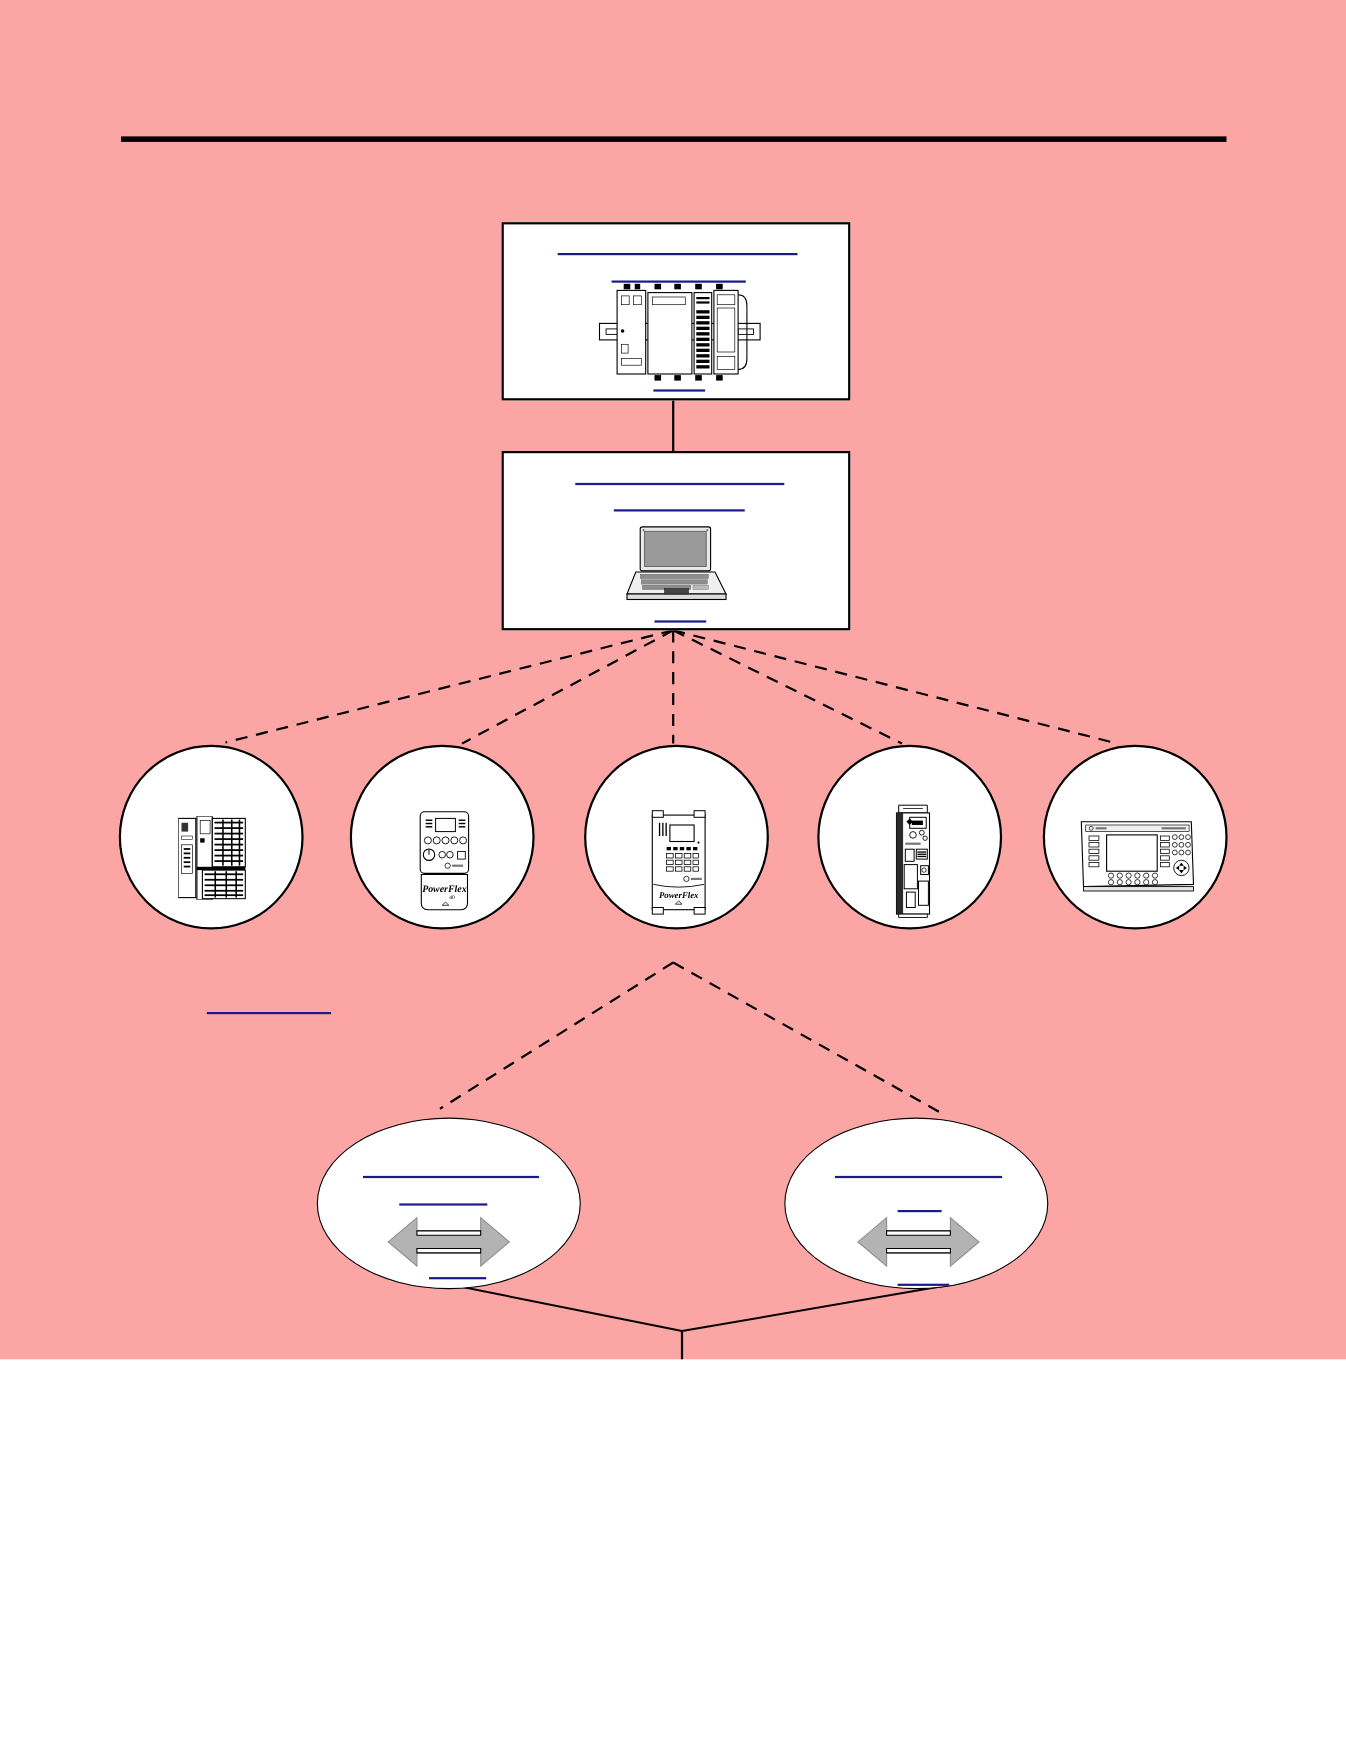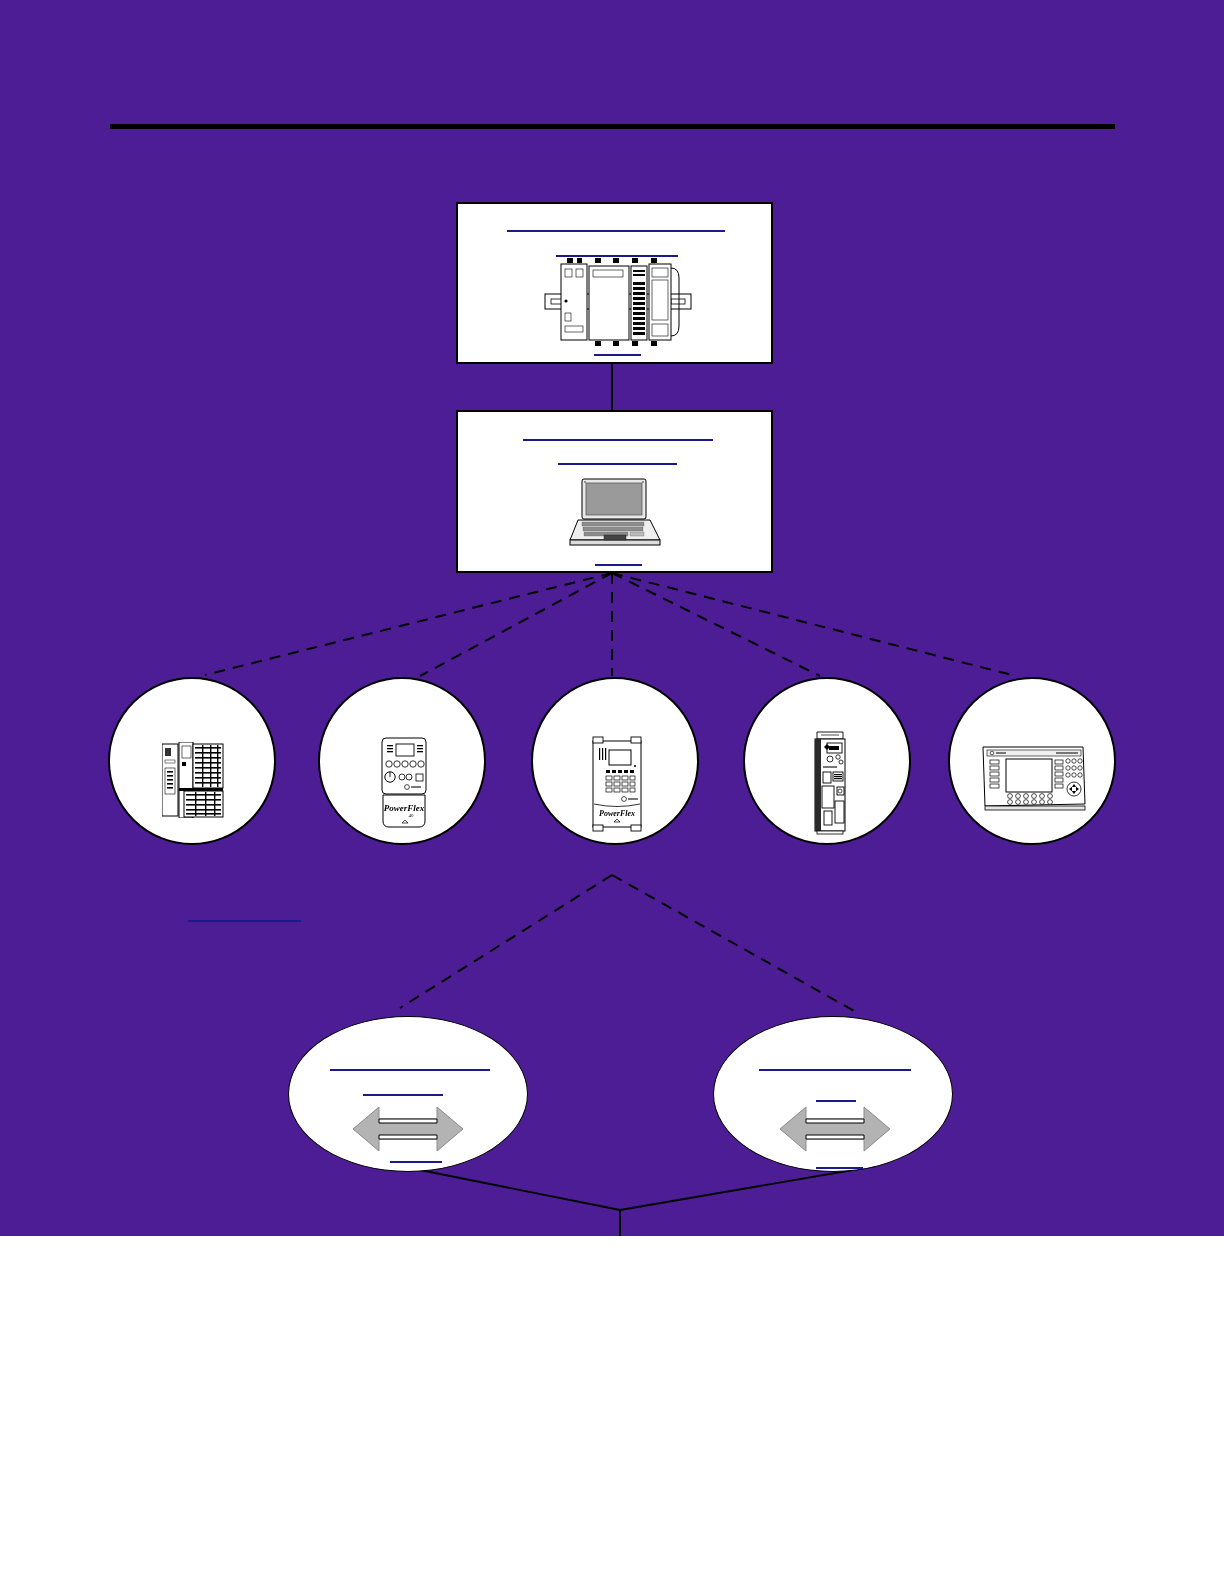--- a/index.html
+++ b/index.html
@@ -1,17 +1,17 @@
 <!DOCTYPE html>
 <html><head>
 <meta charset="utf-8">
 <style>
   html,body{margin:0;padding:0;background:#ffffff;}
   body{font-family:"Liberation Sans",sans-serif;}
-  #page{position:relative;width:1224px;height:1236px;background:#4c1d95;overflow:hidden;}
+  #page{position:relative;width:1224px;height:1236px;background:#fca5a5;overflow:hidden;}
   .rule-top{position:absolute;background:#000;}
   .node-box{position:absolute;border:2px solid #000;background:#fff;box-sizing:border-box;}
   .node-circle{position:absolute;border:2.5px solid #000;border-radius:50%;background:#fff;box-sizing:border-box;}
   .node-ellipse{position:absolute;border:1.6px solid #000;border-radius:50%;background:#fff;box-sizing:border-box;}
   .link-rule{position:absolute;background:#1a1a8c;height:1.7px;}
   .svg-layer{position:absolute;left:0;top:0;width:1224px;height:1584px;pointer-events:none;}
   .dev{position:absolute;}
   .dev svg{display:block;}
 </style>
 </head>

